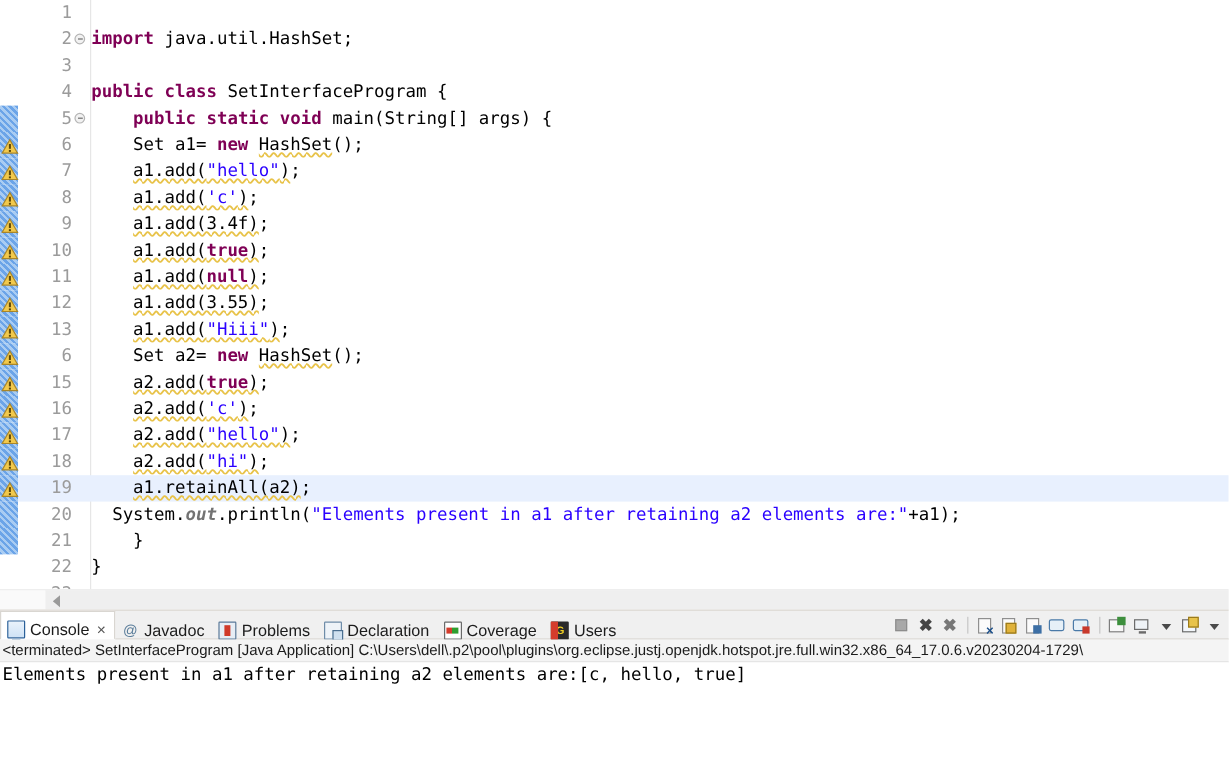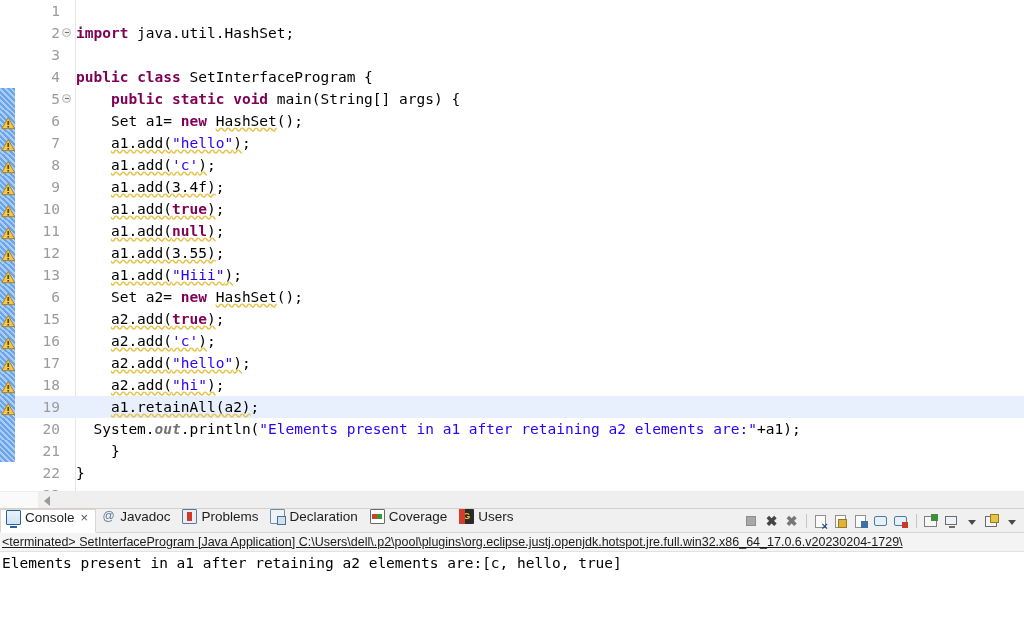--- a/index.html
+++ b/index.html
@@ -175,21 +175,21 @@
     position: relative;
     height: 24px;
     background: #f0f0f0;
     border-bottom: 1px solid #d9d6d1;
     display: flex;
     align-items: stretch;
   }
 
   .tab {
     display: flex;
-    align-items: flex-start;
+    align-items: flex-end;
     gap: 4px;
     padding: 0 7px 0 5px;
     font-size: 13.5px;
     color: #1c1c1c;
     height: 24px;
     white-space: nowrap;
     cursor: default;
   }
   .tab.active {
     background: #ffffff;
@@ -415,21 +415,20 @@
     position: relative;
     height: 19px;
     line-height: 19px;
     background: #f4f4f4;
     border-bottom: 1px solid #e2e2e2;
     font-size: 12.5px;
     color: #1b1b1b;
     padding-left: 2px;
     white-space: nowrap;
     overflow: hidden;
-    text-decoration: underline;
   }
 
   .console-out {
     position: relative;
     background: #ffffff;
     height: 90px;
     padding: 1px 0 0 2px;
     font-family: "DejaVu Sans Mono", "Liberation Mono", monospace;
     font-size: 14.5px;
     line-height: 21px;

